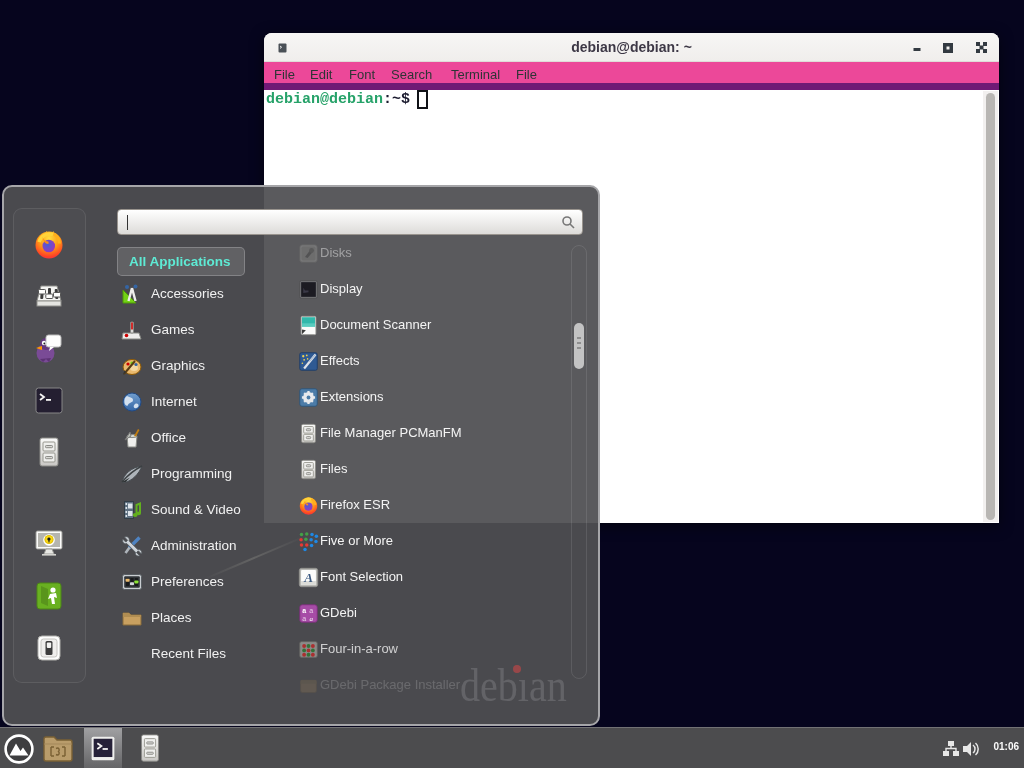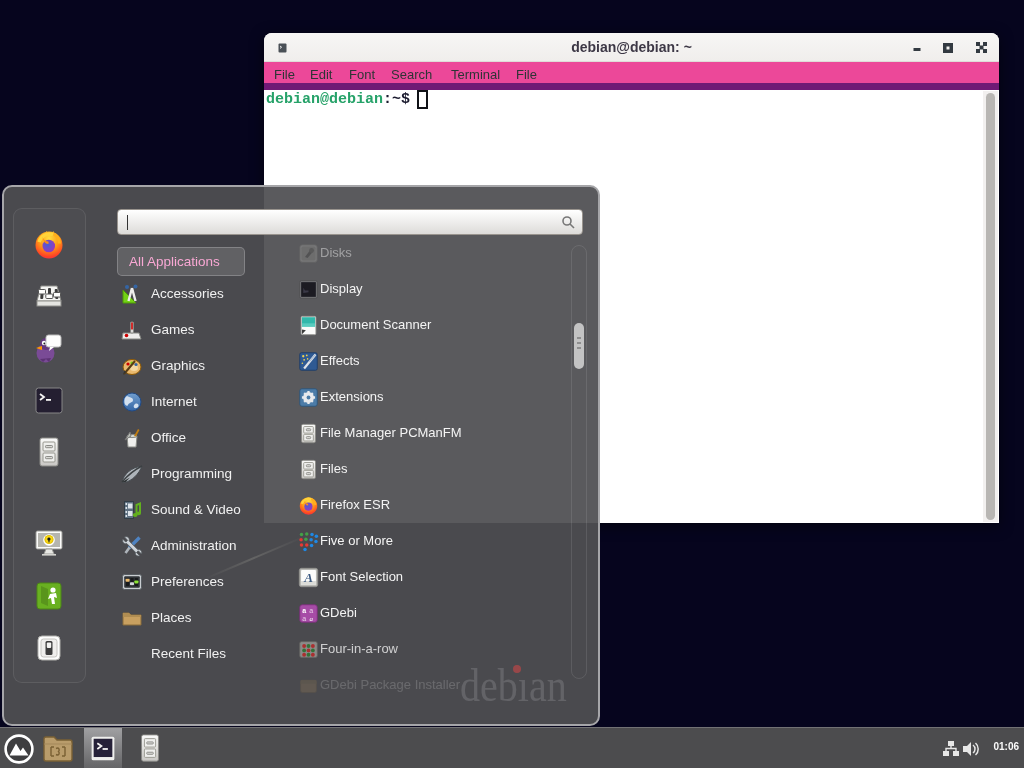--- a/index.html
+++ b/index.html
@@ -34,21 +34,21 @@
           background:rgba(205,70,70,0.6); }
   #favbox { position:absolute; left:9px; top:21px; width:73px; height:475px;
             background:rgba(255,255,255,0.02); border:1px solid rgba(255,255,255,0.09); border-radius:9px; }
   .fav { position:absolute; left:29px; width:32px; height:32px; }
   #searchbox { position:absolute; left:113px; top:22px; width:466px; height:26px; border-radius:4px;
                background:linear-gradient(#ffffff,#dddbd9); border:1px solid #99948e; }
   #scursor { position:absolute; left:9px; top:5px; width:1px; height:15px; background:#333; }
   #sglass { position:absolute; right:7px; top:5px; }
   #allapps { position:absolute; left:113px; top:60px; width:128px; height:29px; border-radius:5px;
              background:rgba(255,255,255,0.13); border:1px solid rgba(255,255,255,0.22); }
-  #allapps span { position:absolute; left:11px; top:6px; font-size:13.5px; font-weight:normal; color:#f9a8d4; }
+  #allapps span { position:absolute; left:11px; top:6px; font-size:13.5px; font-weight:bold; color:#5eead4; }
   .cat { position:absolute; left:117px; width:22px; height:22px; }
   .catlbl { position:absolute; left:147px; font-size:13.5px; color:#f1f1f1; }
   .app { position:absolute; left:294px; width:21px; height:21px; }
   .applbl { position:absolute; left:316px; font-size:13px; color:#f4f4f4; }
   #trough { position:absolute; left:567px; top:58px; width:16px; height:434px;
             border:1px solid rgba(255,255,255,0.10); border-radius:8px; }
   #thumb2 { position:absolute; left:2px; top:77px; width:10px; height:46px; background:#c3c3c3; border-radius:5px; }
   #thumb2 i { position:absolute; left:3px; width:4px; height:2px; background:#8e8e8e; }
 
   

